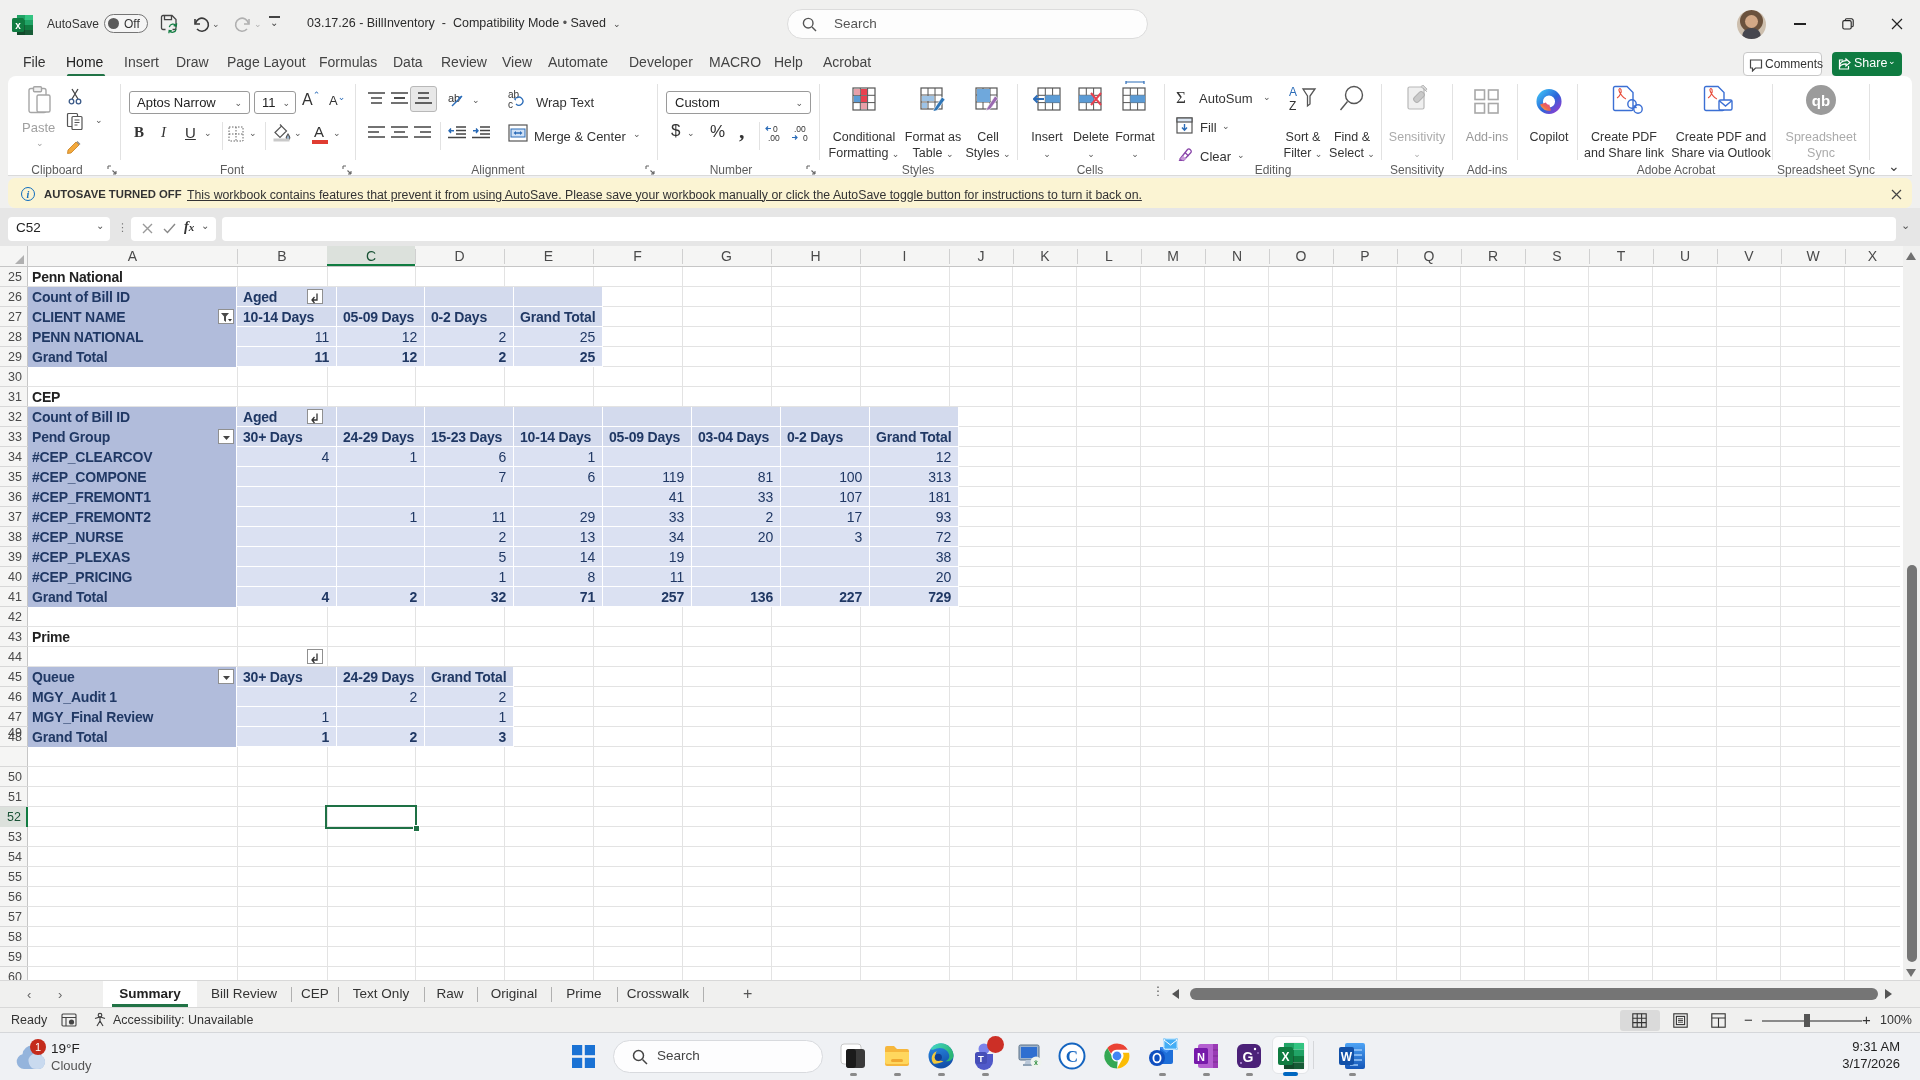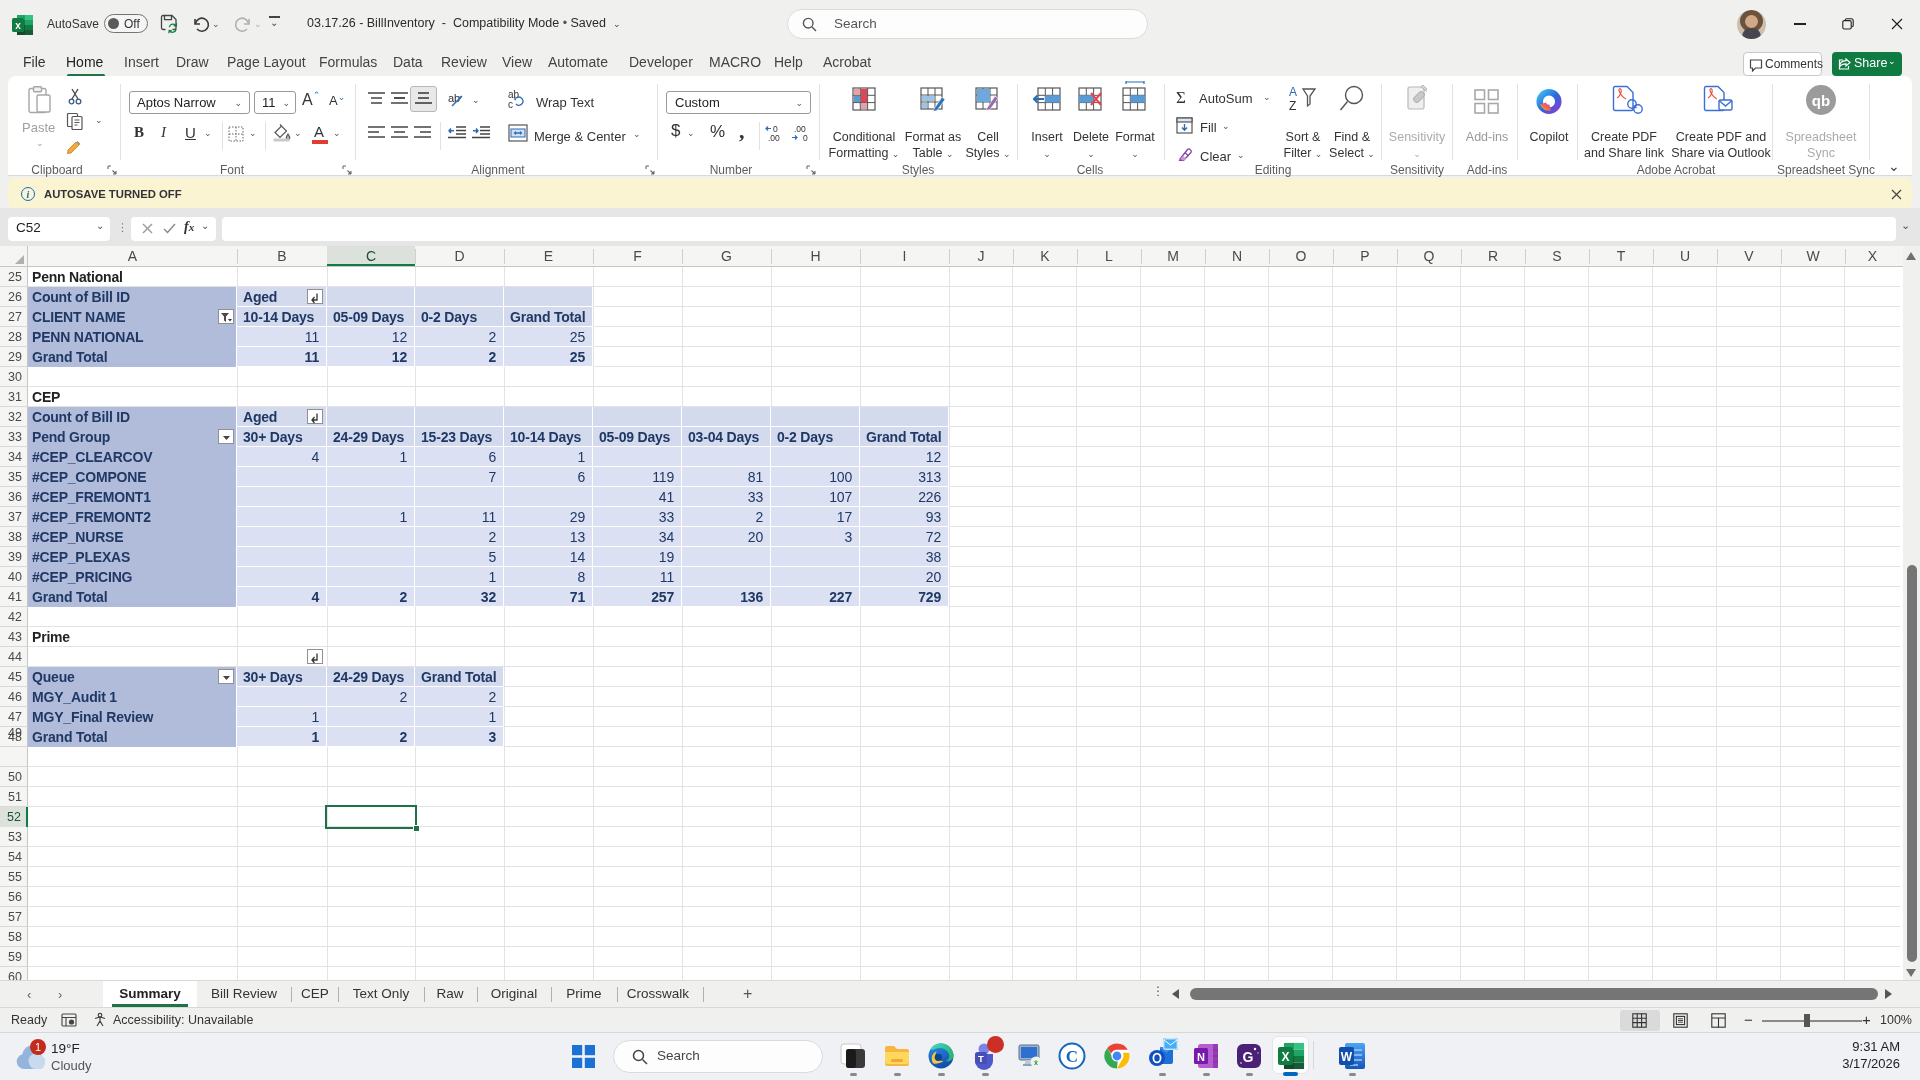--- a/index.html
+++ b/index.html
@@ -31,21 +31,21 @@
 .rh{position:absolute;left:0;width:27px;height:20px;line-height:20px;text-align:right;padding-right:5px;font-size:12.5px;color:#4a4a4a;}
 #grid{position:absolute;left:28px;top:21px;width:1875px;height:713px;background:#fff;}
 .gvl{position:absolute;top:0;width:1px;height:713px;background:#e3e3e3;}
 
 .prow{position:absolute;left:0;height:20px;display:flex;}
 .pc{height:20px;flex:none;border-right:1px solid #fff;font-size:14px;color:#203864;line-height:20px;white-space:nowrap;overflow:hidden;letter-spacing:-0.2px;}
 .lab{background:#b1bcdb;font-weight:bold;padding-left:4px;}
 .hd{background:#d3daed;font-weight:bold;padding-left:6px;border-bottom:1px solid #fff;}
 .dt{background:#dbe1f2;text-align:right;padding-right:7px;border-bottom:1px solid #fff;}
 .dtb{background:#dbe1f2;text-align:right;padding-right:7px;font-weight:bold;border-bottom:1px solid #fff;}
-.w0{width:209px}.w1{width:90px}.w2{width:88px}.w3{width:89px}
+.w0{width:209px}.w1{width:100px}.w2{width:88px}.w3{width:89px}
 .slabel{position:absolute;font-size:14px;font-weight:bold;color:#222;letter-spacing:-0.2px;}
 
 #tabbar{position:absolute;left:0;top:980px;width:1920px;height:27px;background:#f0f0ef;border-top:1px solid #d8d8d8;font-size:13.5px;color:#333;}
 .stab{position:absolute;top:0;height:27px;line-height:26px;text-align:center;}
 #statusbar{position:absolute;left:0;top:1007px;width:1920px;height:25px;background:#f0f0ef;border-top:1px solid #d8d8d8;font-size:12.5px;color:#333;}
 
 #taskbar{position:absolute;left:0;top:1032px;width:1920px;height:48px;background:#eff1f4;border-top:1px solid #d5d7da;}
 .tico{position:absolute;top:9px;width:28px;height:28px;}
 .tdash{position:absolute;top:40px;width:7px;height:3px;border-radius:2px;background:#8a8a8a;}
 </style>
@@ -445,20 +445,21 @@
   </svg>
   <div class="glabel" style="left:1826px;">Spreadsheet Sync</div>
   <div class="gsep" style="left:1869px;"></div>
   <div class="abs" style="left:1888px;top:82px;font-size:14px;color:#444;">⌄</div>
 </div>
 
 <div id="msgbar">
   <div class="abs" style="left:8px;top:-2px;width:1904px;height:30px;background:#fbf4d3;border-radius:7px;"></div>
   <div class="abs" style="left:21px;top:7px;width:14px;height:14px;border-radius:50%;border:1.5px solid #0f6cbd;color:#0f6cbd;font-size:10px;text-align:center;line-height:13px;font-family:'Liberation Serif',serif;font-style:italic;font-weight:bold;">i</div>
   <div class="abs" style="left:44px;top:8px;font-weight:bold;font-size:11.3px;">AUTOSAVE TURNED OFF</div>
+  <div class="abs" style="left:187px;top:7.5px;font-size:12.3px;text-decoration:underline;">This workbook contains features that prevent it from using AutoSave. Please save your workbook manually or click the AutoSave toggle button for instructions to turn it back on.</div>
   <svg class="abs" style="left:1891px;top:9px" width="11" height="11" viewBox="0 0 11 11" stroke="#444" stroke-width="1.2">
       <path d="M1 1 L10 10 M10 1 L1 10"></path>
     </svg>
 </div>
 
 <div id="fbar">
   <div class="fbox" style="left:8px;width:102px;">
     <div class="abs" style="left:8px;top:3px;font-size:13.5px;color:#222;">C52</div>
     <div class="abs" style="left:88px;top:3px;font-size:10px;color:#555;">⌄</div>
   </div>
@@ -663,21 +664,21 @@
       </div>
     <div class="prow" style="top:220px;">
         <div class="pc lab w0">#CEP_FREMONT1</div>
         <div class="pc dt w1"></div>
         <div class="pc dt w2"></div>
         <div class="pc dt w3"></div>
         <div class="pc dt w3"></div>
         <div class="pc dt w3">41</div>
         <div class="pc dt w3">33</div>
         <div class="pc dt w3">107</div>
-        <div class="pc dt w3">226</div>
+        <div class="pc dt w3">181</div>
       </div>
     <div class="prow" style="top:240px;">
         <div class="pc lab w0">#CEP_FREMONT2</div>
         <div class="pc dt w1"></div>
         <div class="pc dt w2">1</div>
         <div class="pc dt w3">11</div>
         <div class="pc dt w3">29</div>
         <div class="pc dt w3">33</div>
         <div class="pc dt w3">2</div>
         <div class="pc dt w3">17</div>

